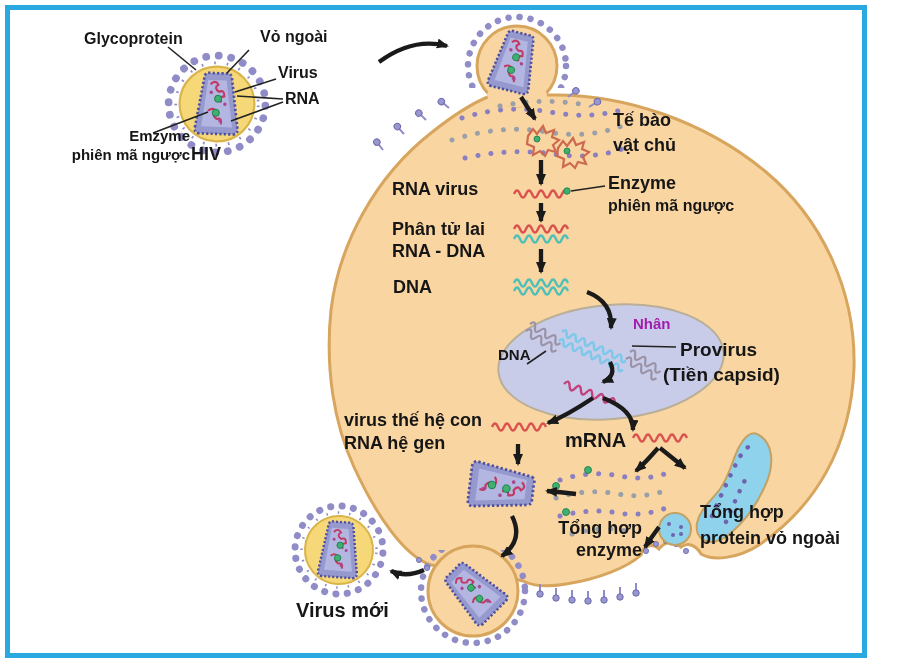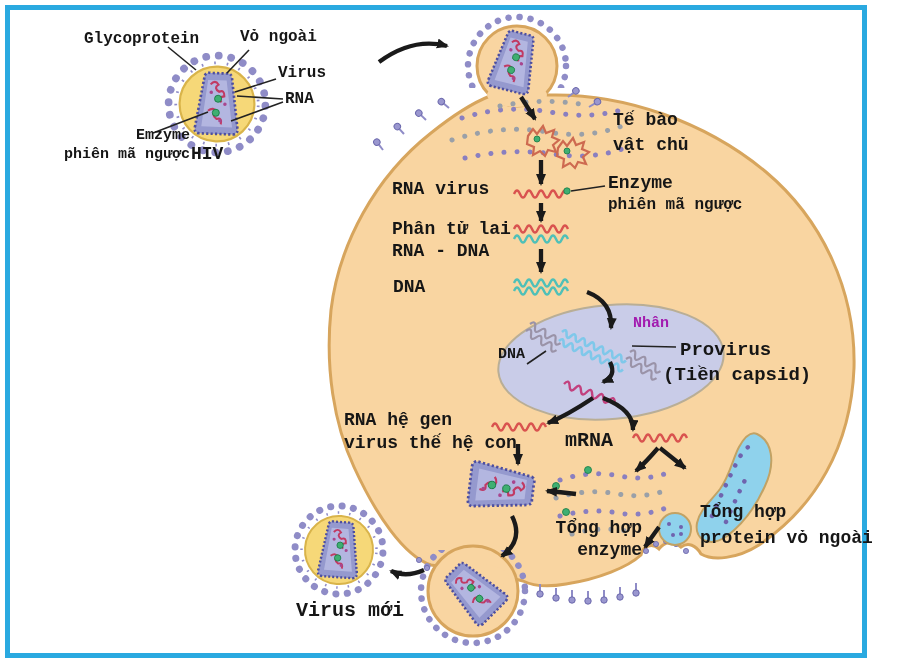--- a/index.html
+++ b/index.html
@@ -1,17 +1,17 @@
 <!DOCTYPE html>
 <html><head>
 <meta charset="utf-8">
 <style>
   html,body{margin:0;padding:0;background:#fff;}
   #stage{position:relative;width:872px;height:666px;background:#fff;overflow:hidden;
-         font-family:Liberation Mono, monospace;}
+         font-family:Liberation Sans, sans-serif;}
   #frame{position:absolute;left:5px;top:5px;right:5px;bottom:8px;border:5px solid #2AA9E0;}
   svg{position:absolute;left:0;top:0;}
   .lb{position:absolute;font-weight:bold;color:#161616;white-space:nowrap;z-index:5;}
   .c{text-align:right;}
 </style>
 </head>
 <body>
 
 <div id="stage">
   <div id="frame"></div>
@@ -190,21 +190,21 @@
       <path d="M576,494 Q560,492 547,491"></path>
       <path d="M512,516 Q524,540 502,556"></path>
       <path d="M424,570 Q406,578 391,571"></path>
       <path d="M658,448 Q646,462 636,471"></path>
       <path d="M660,448 Q675,460 685,468"></path>
       <path d="M659,527 Q651,538 645,547"></path>
     </g>
   </svg>
 
   <div class="lb" style="left:84px;top:30px;font-size:16px">Glycoprotein</div>
-  <div class="lb" style="left:240px;top:28px;font-size:16px">Vỏ ngoài</div>
+  <div class="lb" style="left:260px;top:28px;font-size:16px">Vỏ ngoài</div>
   <div class="lb" style="left:278px;top:64px;font-size:16px">Virus</div>
   <div class="lb" style="left:285px;top:90px;font-size:16px">RNA</div>
   <div class="lb c" style="left:30px;top:126px;width:160px;font-size:15px;line-height:19px">
     <span style="display:block">Emzyme</span>
     <span style="display:block">phiên mã ngược</span>
   </div>
   <div class="lb" style="left:191px;top:144px;font-size:18px">HIV</div>
 
   <div class="lb" style="left:613px;top:108px;font-size:18px;line-height:25px">
     <span style="display:block">Tế bào</span>
@@ -221,22 +221,22 @@
     <span style="display:block">RNA - DNA</span>
   </div>
   <div class="lb" style="left:393px;top:277px;font-size:18px">DNA</div>
 
   <div class="lb" style="left:633px;top:315px;font-size:15px;color:#a21caf">Nhân</div>
   <div class="lb" style="left:498px;top:346px;font-size:15px">DNA</div>
   <div class="lb" style="left:680px;top:339px;font-size:19px">Provirus</div>
   <div class="lb" style="left:663px;top:364px;font-size:19px">(Tiền capsid)</div>
 
   <div class="lb" style="left:344px;top:409px;font-size:18px;line-height:23px">
+    <span style="display:block">virus thế hệ con</span>
     <span style="display:block">RNA hệ gen</span>
-    <span style="display:block">virus thế hệ con</span>
   </div>
   <div class="lb" style="left:565px;top:429px;font-size:20px">mRNA</div>
 
   <div class="lb c" style="left:472px;top:517px;width:170px;font-size:18px;line-height:22px">
     <span style="display:block">Tổng hợp</span>
     <span style="display:block">enzyme</span>
   </div>
   <div class="lb" style="left:700px;top:499px;font-size:18px;line-height:26px">
     <span style="display:block">Tổng hợp</span>
     <span style="display:block">protein vỏ ngoài</span>

